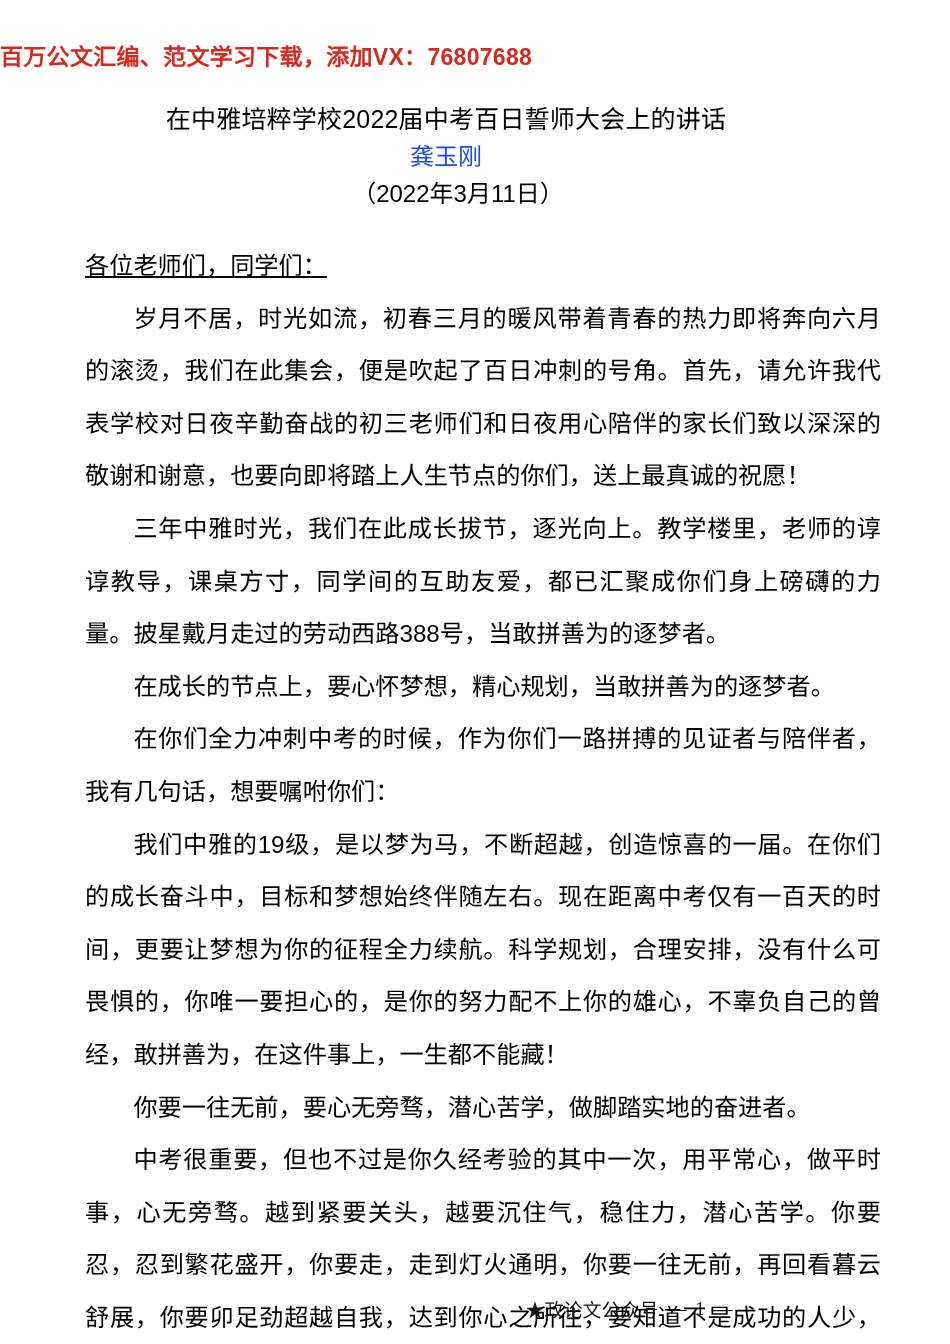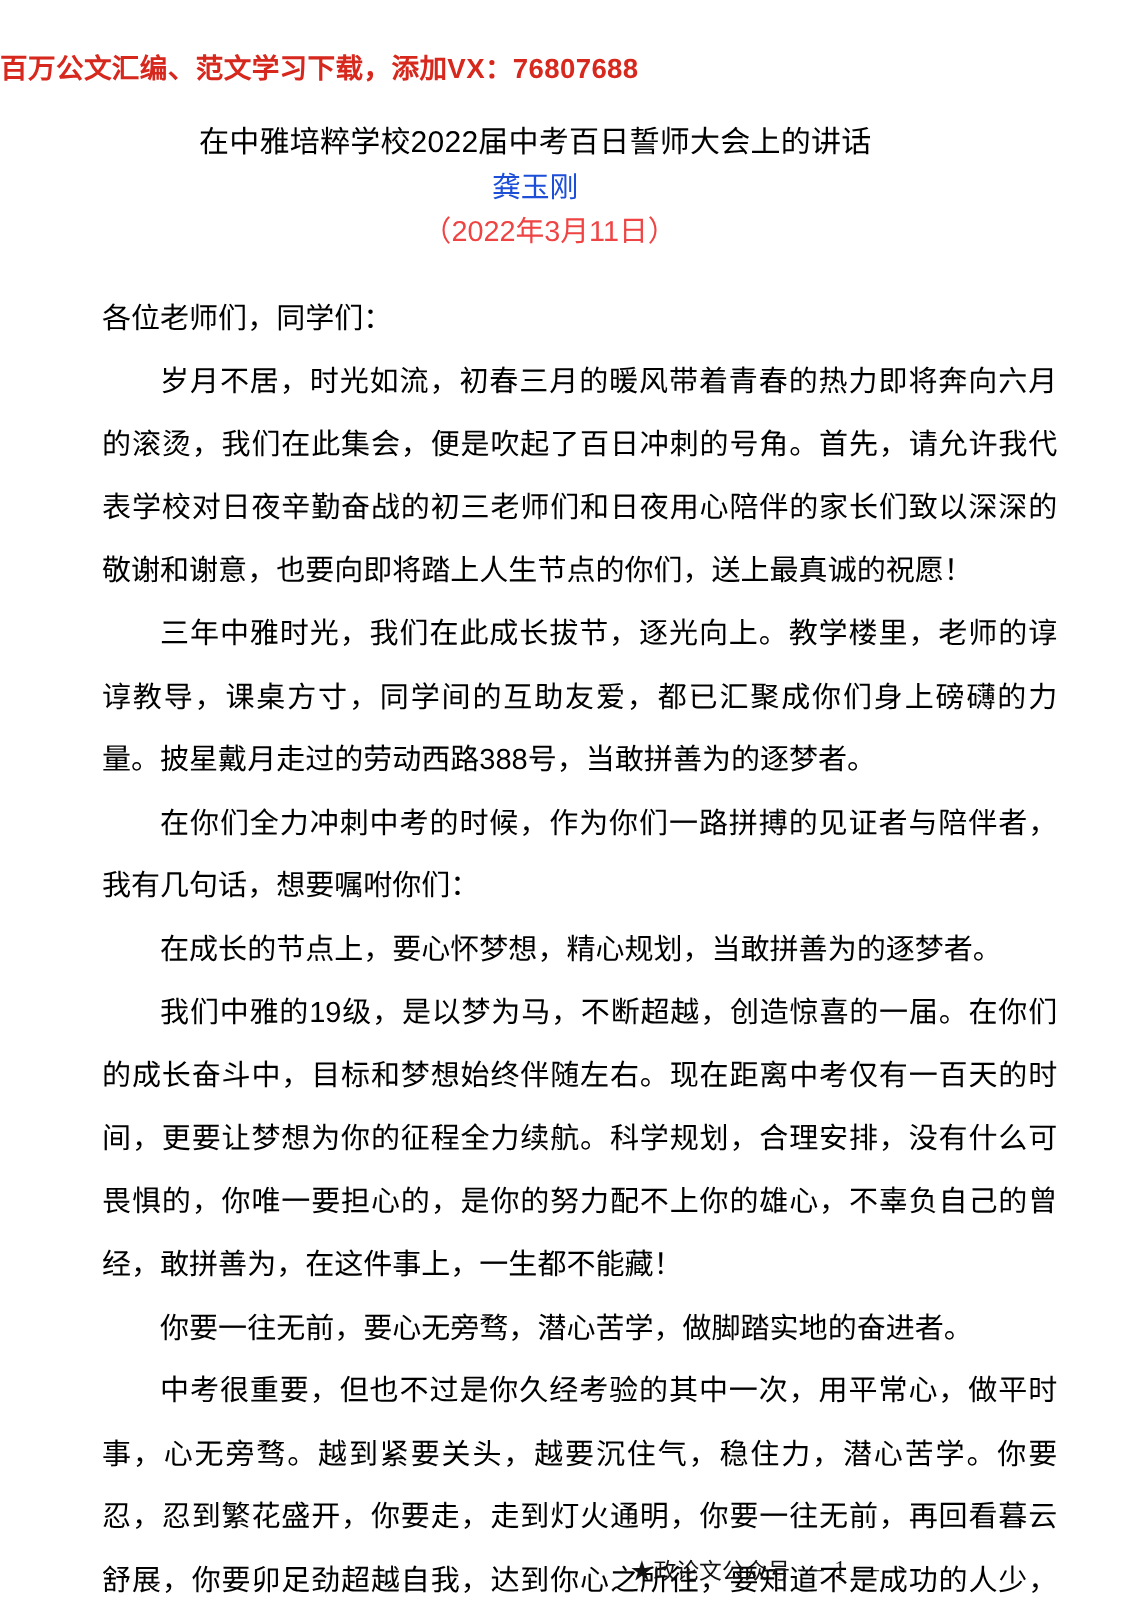--- a/index.html
+++ b/index.html
@@ -56,21 +56,21 @@
   .doc-author {
     font-size: 24px;
     line-height: 37px;
     font-weight: 400;
     color: #1d4ed8;
   }
   .doc-date {
     font-size: 24px;
     line-height: 37px;
     font-weight: 400;
-    color: #ef4444;
+    color: #000000;
     margin-left: 24px;
   }
 
   
   .body-text {
     position: absolute;
     top: 240px;
     left: 85px;
     width: 796px;
   }
@@ -83,20 +83,21 @@
     text-justify: inter-ideograph;
     text-align-last: left;
     letter-spacing: 0px;
     word-break: break-all;
   }
   .para.indent {
     text-indent: 2em;
   }
   .para.noindent {
     text-indent: 0;
+    text-decoration: underline;
   }
 
   
   .footer {
     position: absolute;
     bottom: 22px;
     left: 0;
     width: 870px;
     text-align: center;
     font-size: 0;
@@ -131,22 +132,22 @@
   <div class="title-block">
     <div class="doc-title">在中雅培粹学校2022届中考百日誓师大会上的讲话</div>
     <div class="doc-author">龚玉刚</div>
     <div class="doc-date">（2022年3月11日）</div>
   </div>
 
   <div class="body-text">
     <p class="para noindent">各位老师们，同学们：</p>
     <p class="para indent">岁月不居，时光如流，初春三月的暖风带着青春的热力即将奔向六月的滚烫，我们在此集会，便是吹起了百日冲刺的号角。首先，请允许我代表学校对日夜辛勤奋战的初三老师们和日夜用心陪伴的家长们致以深深的敬谢和谢意，也要向即将踏上人生节点的你们，送上最真诚的祝愿！</p>
     <p class="para indent">三年中雅时光，我们在此成长拔节，逐光向上。教学楼里，老师的谆谆教导，课桌方寸，同学间的互助友爱，都已汇聚成你们身上磅礴的力量。披星戴月走过的劳动西路388号，当敢拼善为的逐梦者。</p>
+    <p class="para indent">在成长的节点上，要心怀梦想，精心规划，当敢拼善为的逐梦者。</p>
     <p class="para indent">在你们全力冲刺中考的时候，作为你们一路拼搏的见证者与陪伴者，我有几句话，想要嘱咐你们：</p>
-    <p class="para indent">在成长的节点上，要心怀梦想，精心规划，当敢拼善为的逐梦者。</p>
     <p class="para indent">我们中雅的19级，是以梦为马，不断超越，创造惊喜的一届。在你们的成长奋斗中，目标和梦想始终伴随左右。现在距离中考仅有一百天的时间，更要让梦想为你的征程全力续航。科学规划，合理安排，没有什么可畏惧的，你唯一要担心的，是你的努力配不上你的雄心，不辜负自己的曾经，敢拼善为，在这件事上，一生都不能藏！</p>
     <p class="para indent">你要一往无前，要心无旁骛，潜心苦学，做脚踏实地的奋进者。</p>
     <p class="para indent">中考很重要，但也不过是你久经考验的其中一次，用平常心，做平时事，心无旁骛。越到紧要关头，越要沉住气，稳住力，潜心苦学。你要忍，忍到繁花盛开，你要走，走到灯火通明，你要一往无前，再回看暮云舒展，你要卯足劲超越自我，达到你心之所往，要知道不是成功的人少，而是放弃的人太多，在这件事上，一步都不能让！</p>
 
   </div>
 
   <div class="footer">
     <span class="footer-inner">
       <span class="footer-mark">★政论文公众号</span>
       <span class="footer-page">— 1 —</span>

